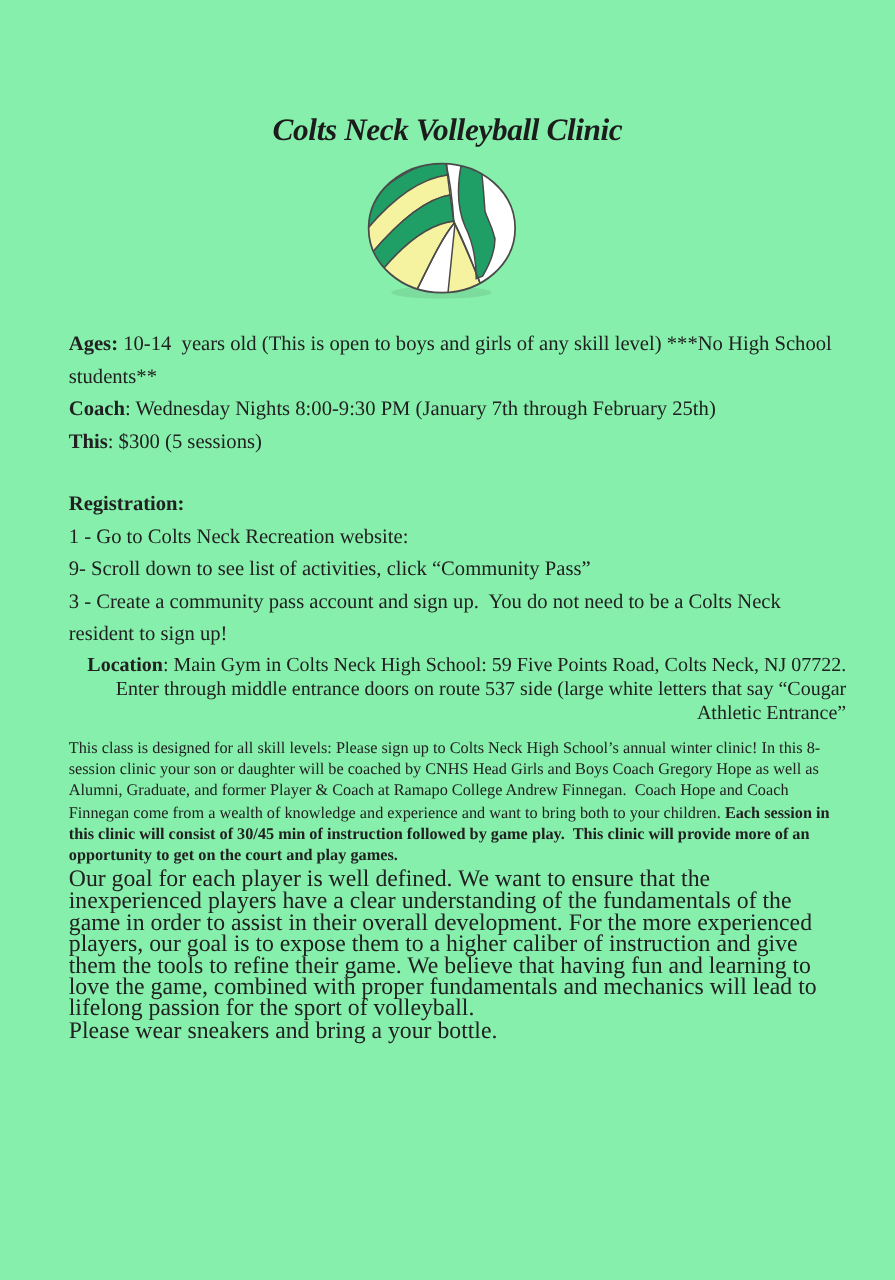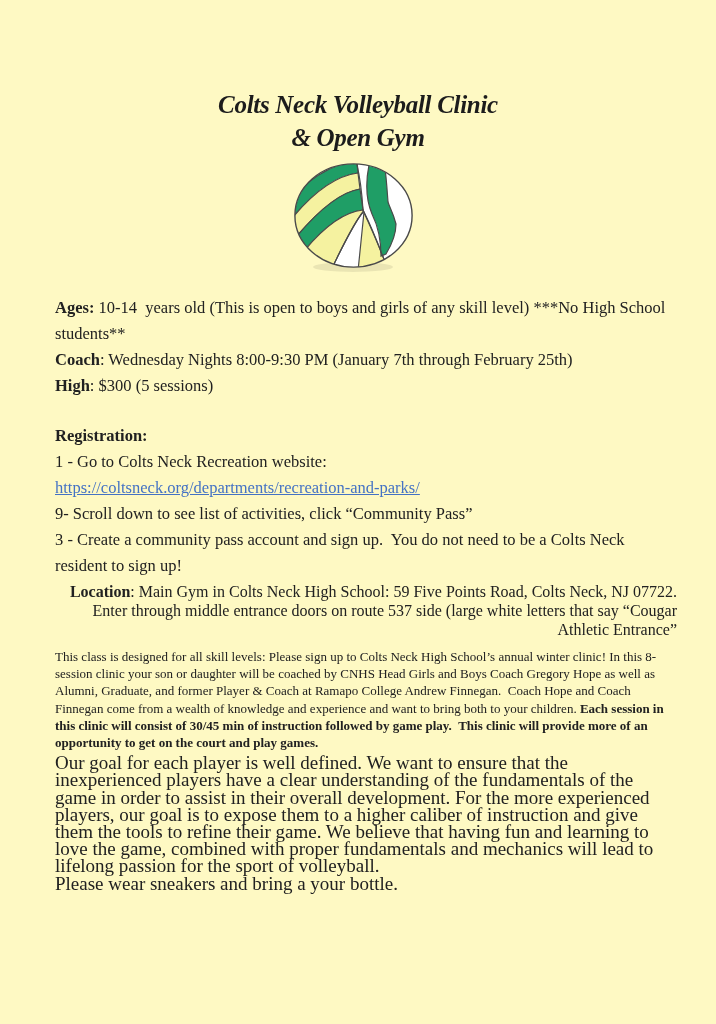--- a/index.html
+++ b/index.html
@@ -3,21 +3,21 @@
 <meta charset="utf-8">
 <style>
   html, body { margin: 0; padding: 0; }
   body {
     width: 716px; height: 1024px;
     background: #ffffff;
     font-family: "Liberation Serif", serif;
     color: var(--text, #212121);
     overflow: hidden;
   }
-  .page { position: relative; width: 716px; height: 1024px; background: #fef9c3; }
+  .page { position: relative; width: 716px; height: 1024px; background: #86efac; }
 
   .title-block {
     padding-top: 88px;
     text-align: center;
     font-weight: bold;
     font-style: italic;
     font-size: 25px;
     line-height: 33px;
     color: #1c1c1c;
     letter-spacing: -0.3px;
@@ -44,21 +44,20 @@
     cursor: pointer;
   }
 </style>
 </head>
 <body>
 
 <div class="page">
 
   <div class="title-block">
     <div>Colts Neck Volleyball Clinic</div>
-    <div>&amp; Open Gym</div>
   </div>
 
   <div class="ball-wrap">
     <svg width="121" height="112" viewBox="0 0 121 112">
       <defs>
         <clipPath id="ballClip">
             <ellipse cx="60.5" cy="54.5" rx="58.5" ry="51.5"></ellipse>
           </clipPath>
       </defs>
 
@@ -83,29 +82,26 @@
     </svg>
   </div>
 
   <div class="content">
 
     <div class="info-block">
       <span class="b txt">Ages:</span><span class="txt"> 10-14  years old (This is open to boys and girls of any skill level) ***No High School students**</span>
       <br>
       <span class="b txt">Coach</span><span class="txt">: Wednesday Nights 8:00-9:30 PM (January 7th through February 25th)</span>
       <br>
-      <span class="b txt">High</span><span class="txt">: $300 (5 sessions)</span>
+      <span class="b txt">This</span><span class="txt">: $300 (5 sessions)</span>
     </div>
 
     <div class="reg-block">
       <div class="b txt">Registration:</div>
       <div class="txt">1 - Go to Colts Neck Recreation website:</div>
-      <div>
-        <a class="doc-link txt">https://coltsneck.org/departments/recreation-and-parks/</a>
-      </div>
       <div class="txt">9- Scroll down to see list of activities, click “Community Pass”</div>
       <div class="txt">3 - Create a community pass account and sign up.  You do not need to be a Colts Neck resident to sign up!</div>
     </div>
 
     <div class="loc-block">
       <span class="b txt">Location</span><span class="txt">: Main Gym in Colts Neck High School: 59 Five Points Road, Colts Neck, NJ 07722. Enter through middle entrance doors on route 537 side (large white letters that say “Cougar Athletic Entrance”</span>
     </div>
 
     <div class="para-a">
       <span class="txt">This class is designed for all skill levels: Please sign up to Colts Neck High School’s annual winter clinic! In this 8-session clinic your son or daughter will be coached by CNHS Head Girls and Boys Coach Gregory Hope as well as Alumni, Graduate, and former Player &amp; Coach at Ramapo College Andrew Finnegan.  Coach Hope and Coach Finnegan come from a wealth of knowledge and experience and want to bring both to your children. </span><span class="b txt">Each session in this clinic will consist of 30/45 min of instruction followed by game play.  This clinic will provide more of an opportunity to get on the court and play games.</span>

